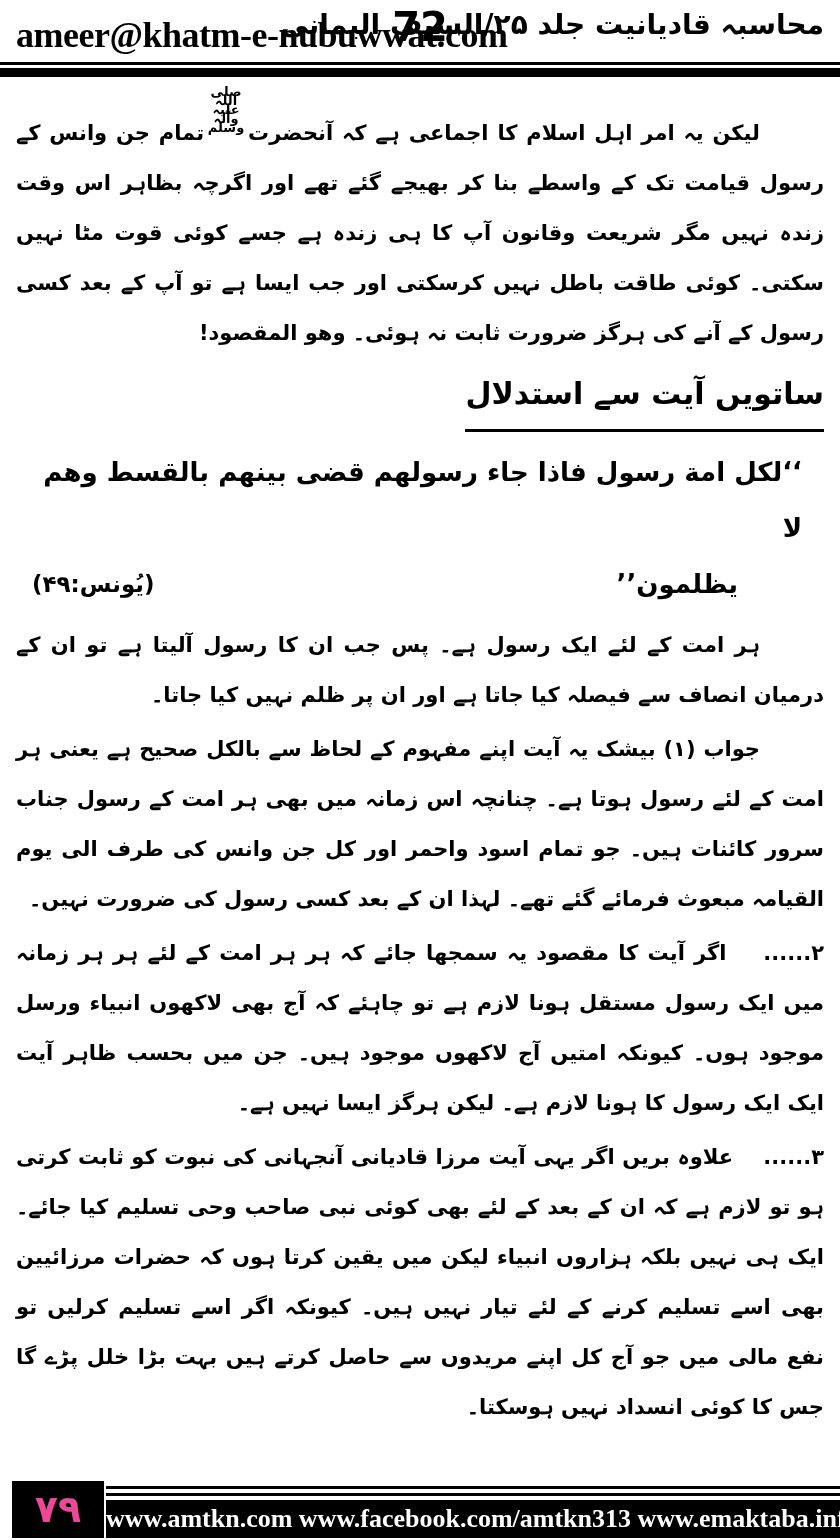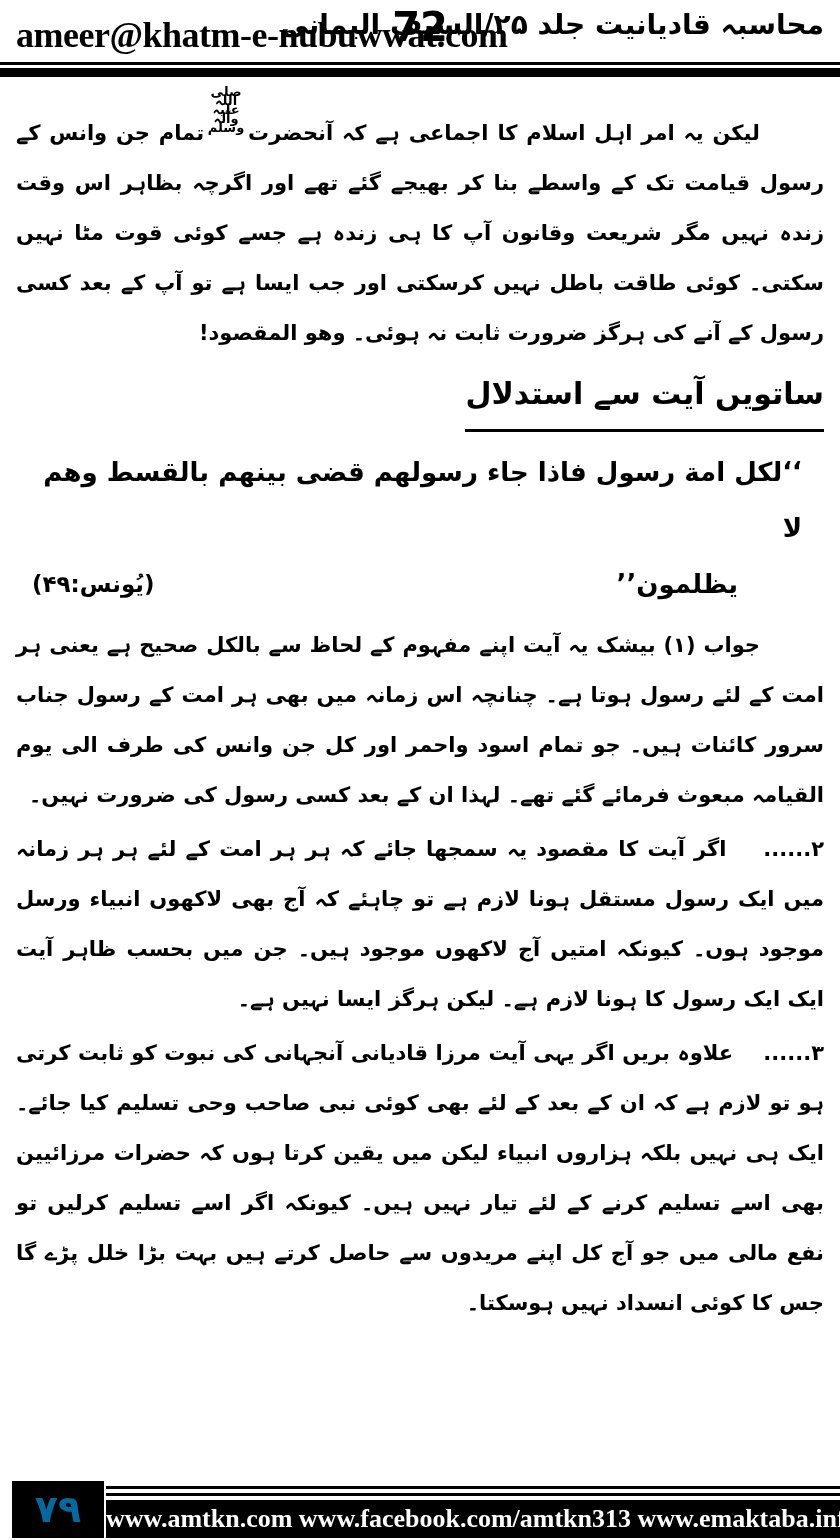--- a/index.html
+++ b/index.html
@@ -49,21 +49,21 @@
   }
   .verse-l2{
     display:flex;flex-direction:row;justify-content:space-between;align-items:center;
     direction:rtl;padding-right:64px;
   }
   .verse-ref{font-size:23px;}
   
   .footer{position:absolute;left:0;right:0;bottom:0;height:60px;background:#fff;}
   .footer-num{
     position:absolute;left:12px;bottom:2px;width:92px;height:57px;
-    background:#000;color:#0369a1;font-size:38px;font-weight:bold;
+    background:#000;color:#ec4899;font-size:38px;font-weight:bold;
     text-align:center;line-height:57px;direction:rtl;
   }
   .footer-right{position:absolute;left:106px;right:0;bottom:2px;}
   .f-line{height:3px;background:#000;margin-bottom:4px;}
   .f-bar{
     height:38px;background:#000;color:#fff;text-align:center;
     font-family:"Liberation Serif",serif;font-weight:bold;font-size:26px;line-height:38px;
     white-space:nowrap;
   }
 </style>
@@ -90,20 +90,21 @@
     </div>
 
     <div class="verse">
       <div class="verse-l1">‘‘لکل امة رسول فاذا جاء رسولھم قضی بینھم بالقسط وھم لا</div>
       <div class="verse-l2">
         <span>یظلمون’’</span>
         <span class="verse-ref">(یُونس:۴۹)</span>
       </div>
     </div>
 
+    <p class="para indent">ہر امت کے لئے ایک رسول ہے۔ پس جب ان کا رسول آلیتا ہے تو ان کے درمیان انصاف سے فیصلہ کیا جاتا ہے اور ان پر ظلم نہیں کیا جاتا۔</p>
 
 
     <p class="para indent">جواب (۱) بیشک یہ آیت اپنے مفہوم کے لحاظ سے بالکل صحیح ہے یعنی ہر امت کے لئے رسول ہوتا ہے۔ چنانچہ اس زمانہ میں بھی ہر امت کے رسول جناب سرور کائنات ہیں۔ جو تمام اسود واحمر اور کل جن وانس کی طرف الی یوم القیامہ مبعوث فرمائے گئے تھے۔ لہذا ان کے بعد کسی رسول کی ضرورت نہیں۔</p>
 
     <p class="para">۲......&nbsp;&nbsp;&nbsp; اگر آیت کا مقصود یہ سمجھا جائے کہ ہر ہر امت کے لئے ہر ہر زمانہ میں ایک رسول مستقل ہونا لازم ہے تو چاہئے کہ آج بھی لاکھوں انبیاء ورسل موجود ہوں۔ کیونکہ امتیں آج لاکھوں موجود ہیں۔ جن میں بحسب ظاہر آیت ایک ایک رسول کا ہونا لازم ہے۔ لیکن ہرگز ایسا نہیں ہے۔</p>
 
     <p class="para">۳......&nbsp;&nbsp;&nbsp; علاوہ بریں اگر یہی آیت مرزا قادیانی آنجہانی کی نبوت کو ثابت کرتی ہو تو لازم ہے کہ ان کے بعد کے لئے بھی کوئی نبی صاحب وحی تسلیم کیا جائے۔ ایک ہی نہیں بلکہ ہزاروں انبیاء لیکن میں یقین کرتا ہوں کہ حضرات مرزائیین بھی اسے تسلیم کرنے کے لئے تیار نہیں ہیں۔ کیونکہ اگر اسے تسلیم کرلیں تو نفع مالی میں جو آج کل اپنے مریدوں سے حاصل کرتے ہیں بہت بڑا خلل پڑے گا جس کا کوئی انسداد نہیں ہوسکتا۔</p>
 
   </div>
 

